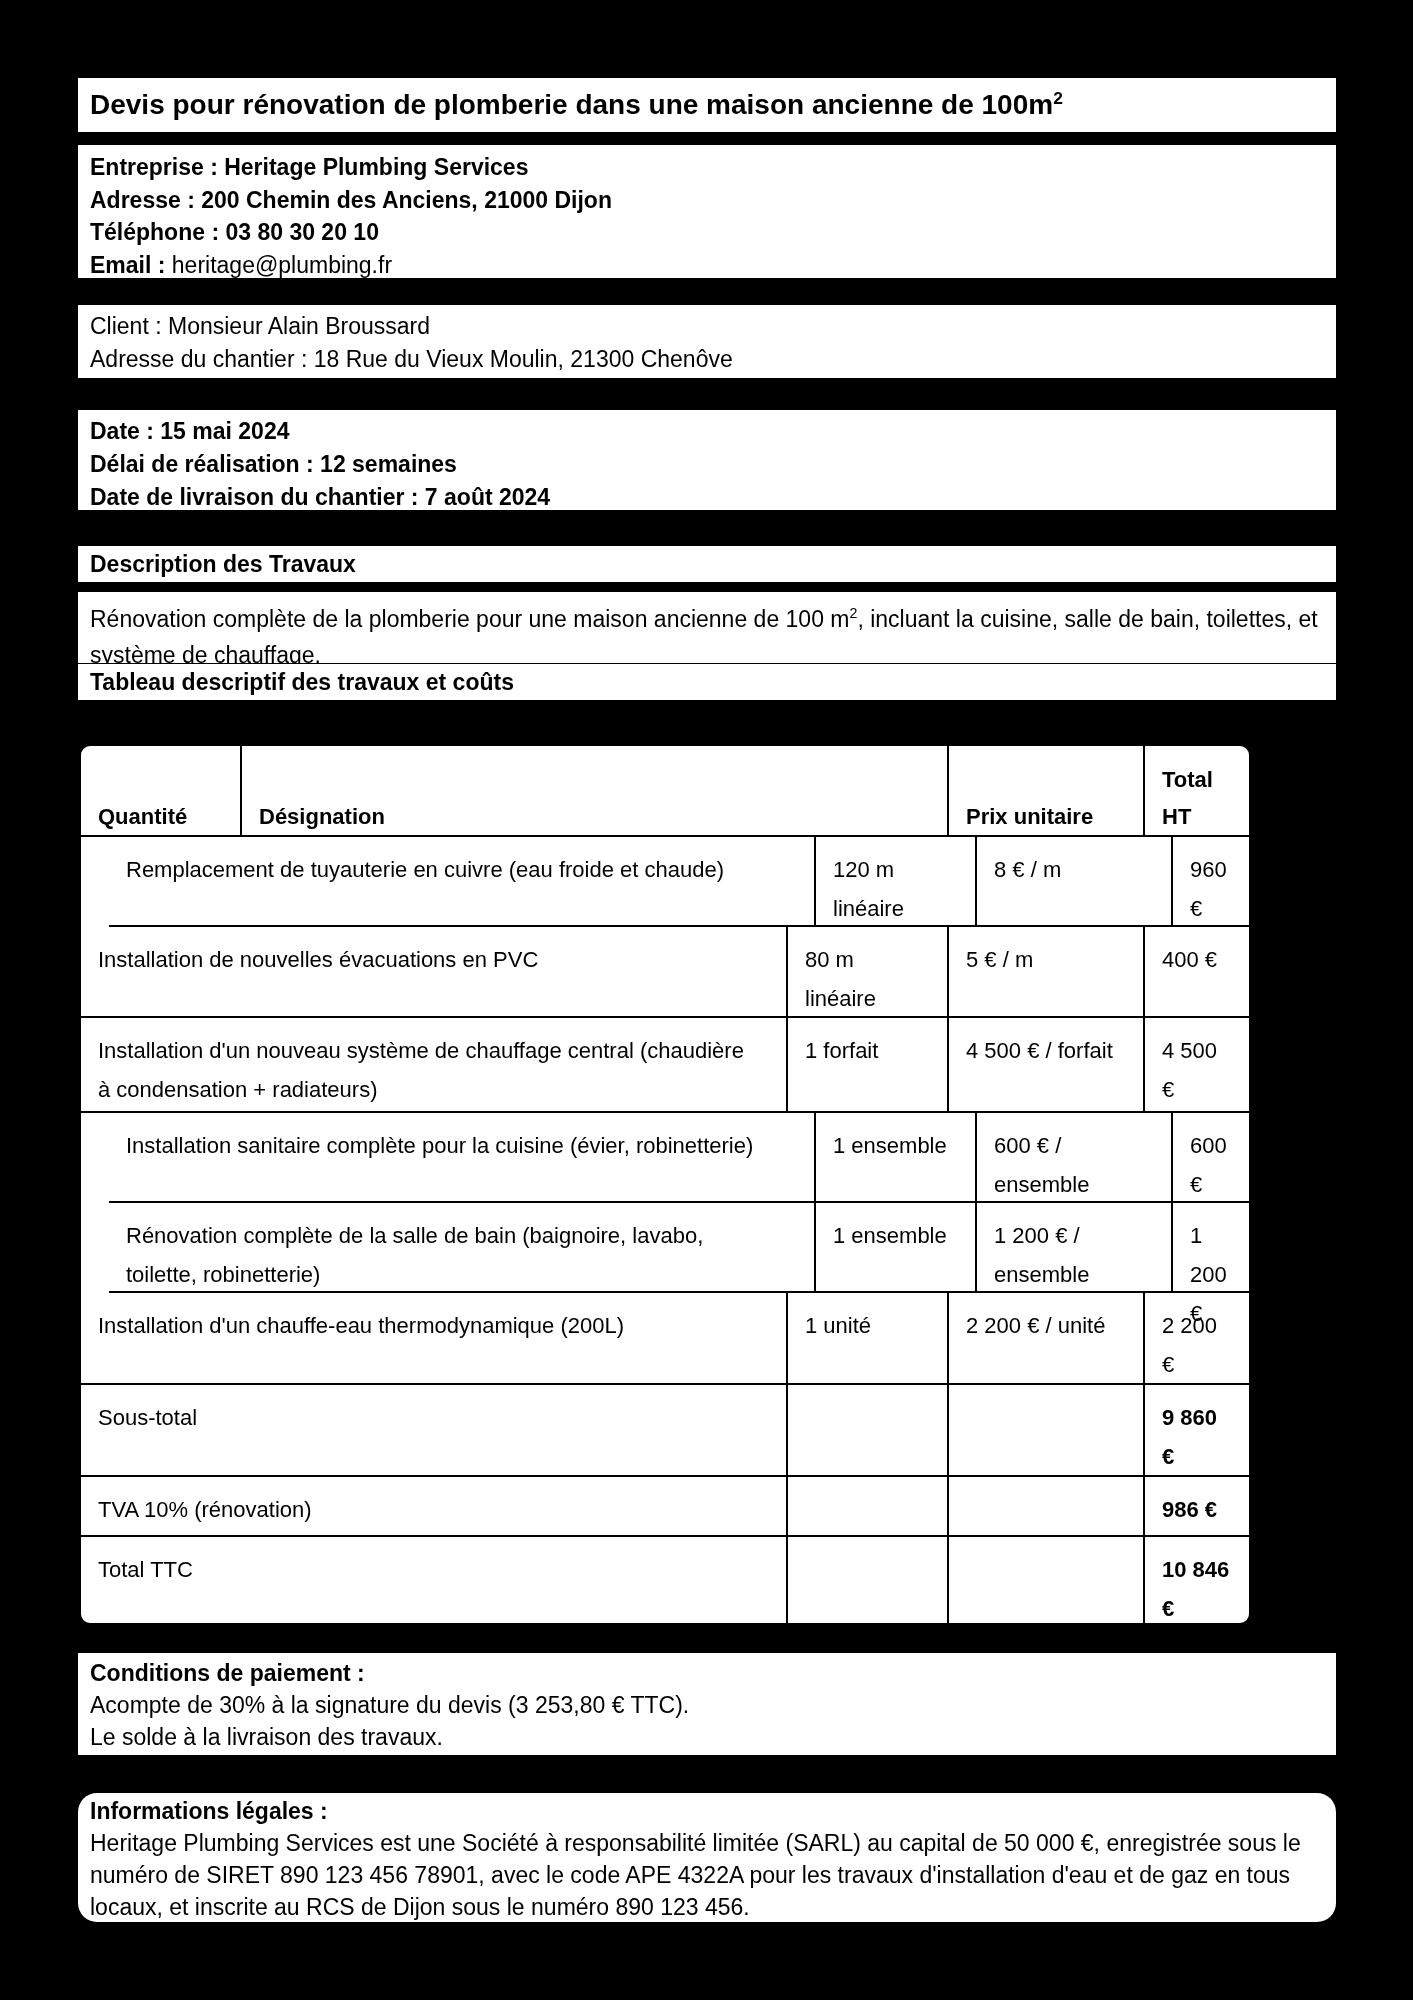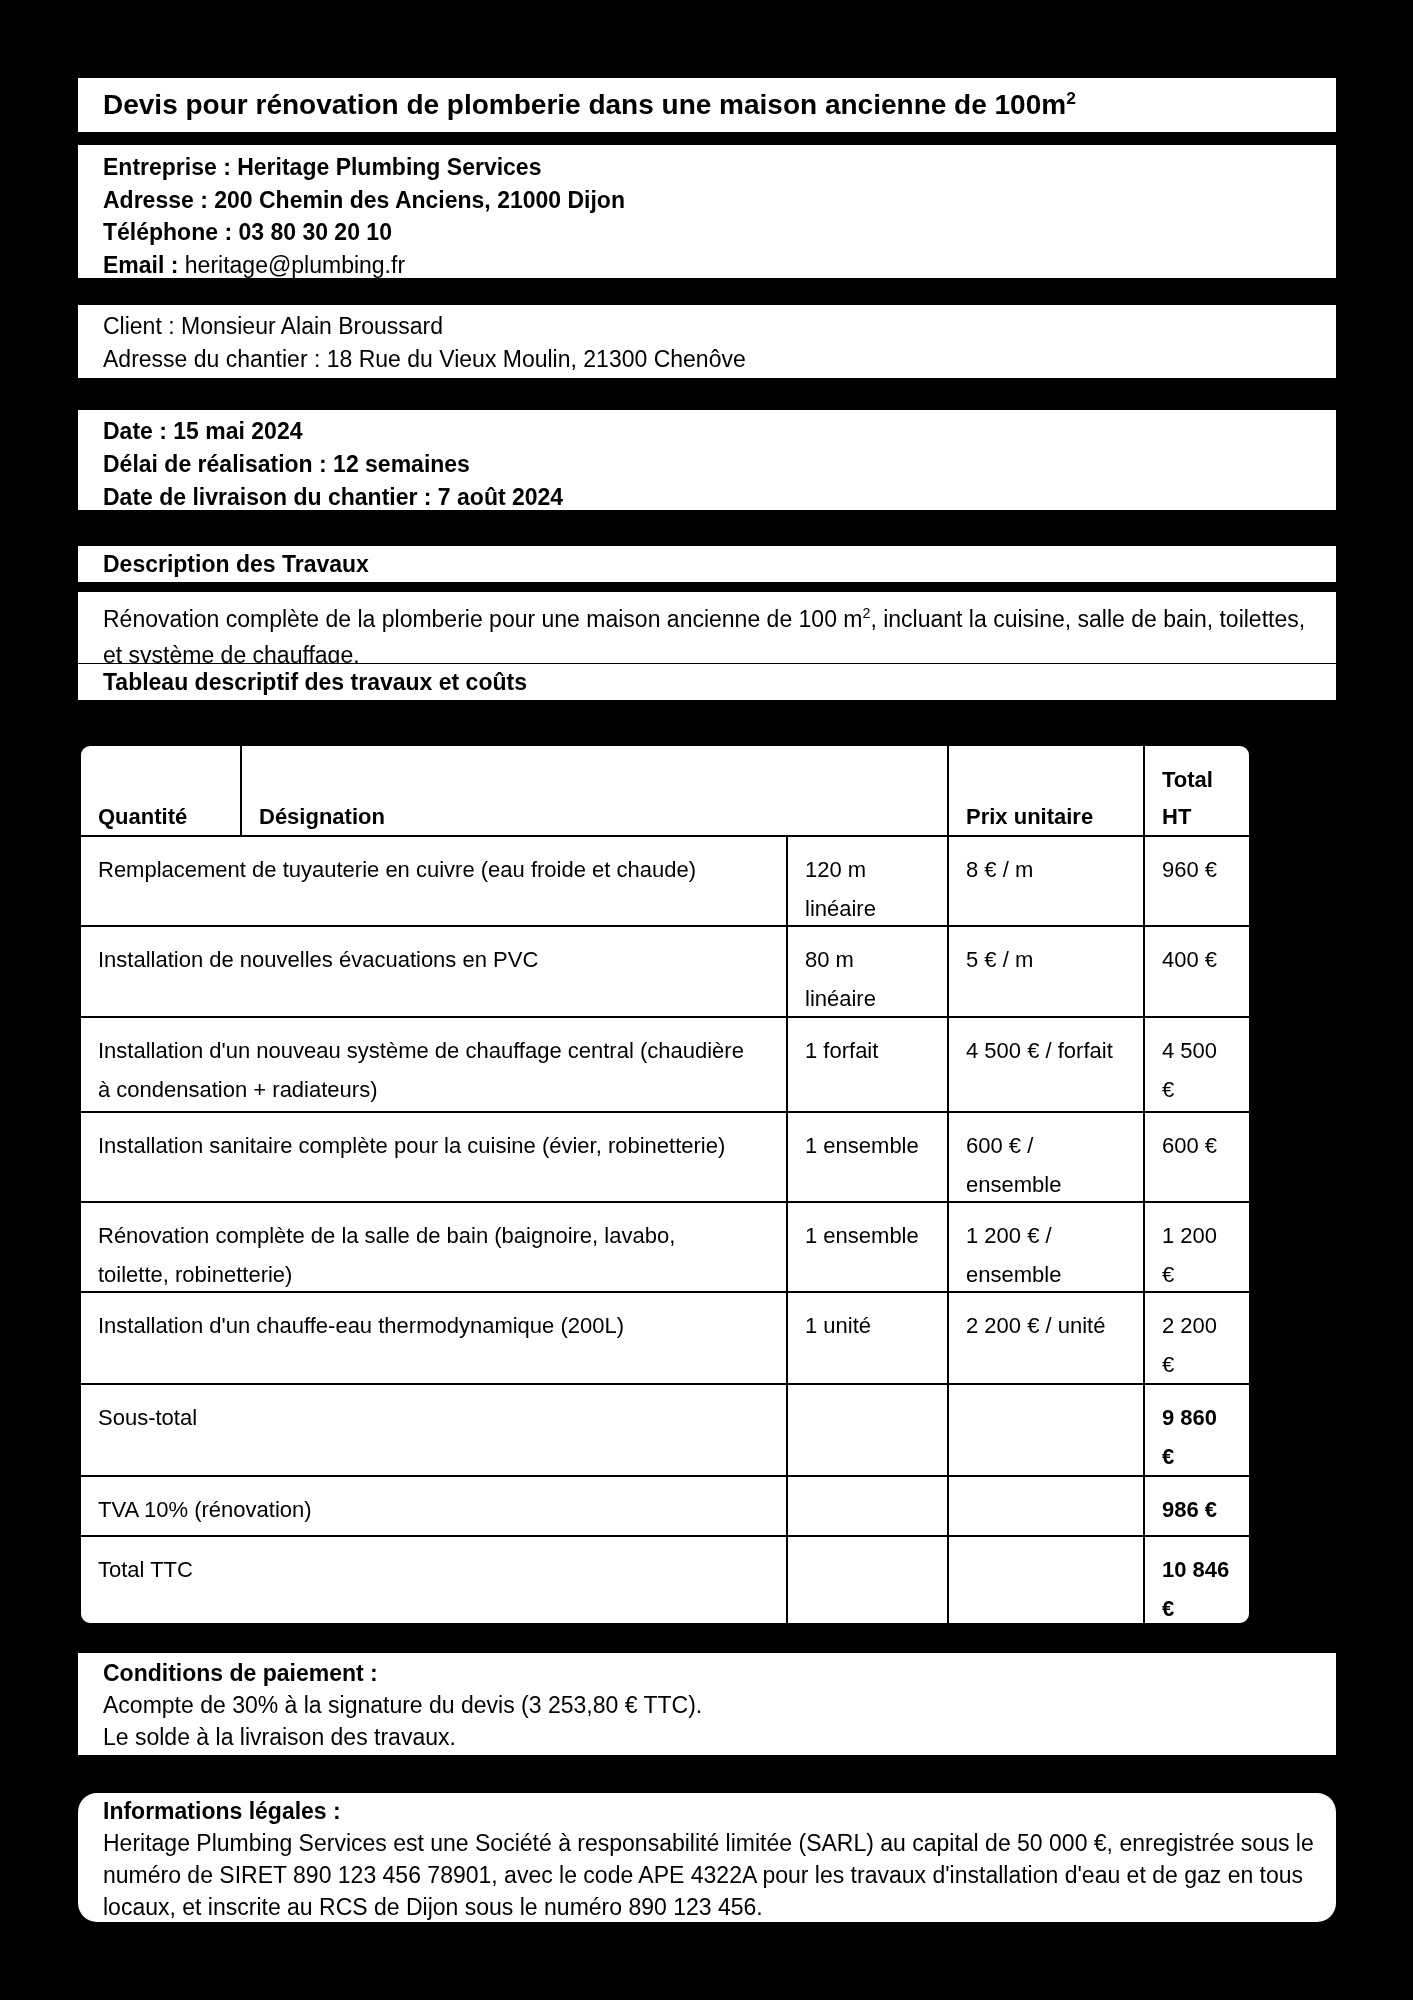--- a/index.html
+++ b/index.html
@@ -8,21 +8,21 @@
     width:1413px;height:2000px;
     background:#000;
     font-family:"Liberation Sans", sans-serif;
     color:#000;
   }
   .box{
     position:absolute;
     left:78px;width:1258px;
     background:#fff;
     box-sizing:border-box;
-    padding-left:25px;padding-right:10px;
+    padding-left:12px;padding-right:10px;
   }
   .line{white-space:nowrap;}
   sup{font-size:0.62em;}
 
   
   #title-box{top:78px;height:54px;display:flex;align-items:center;font-size:28px;font-weight:700;}
 
   
   #company-box{top:145px;height:133px;padding-top:6px;font-size:23px;line-height:32.5px;}
   #company-box .label,#company-box .value{font-weight:700;}
@@ -53,21 +53,21 @@
   .t-row{display:flex;border-bottom:2px solid #000;box-sizing:border-box;flex:none;}
   .t-row:last-child{border-bottom:none;flex:1;}
   .cell{box-sizing:border-box;padding:13px 8px 0 17px;line-height:39px;}
   .cell .txt{white-space:pre-line;display:block;}
   .c1{width:707px;border-right:2px solid #000;}
   .c2{width:161px;border-right:2px solid #000;}
   .c3{width:196px;border-right:2px solid #000;}
   .c4{flex:1;}
   .t-row.header{height:91px;font-weight:700;}
   .t-row.header .cell{display:flex;align-items:flex-end;padding-bottom:0;line-height:37px;}
-  .rh90{height:90px;} .rh91{height:91px;} .rh95{height:95px;} .rh92{height:92px;} .rh50{height:60px;}
+  .rh90{height:90px;margin-left:28px;} .rh91{height:91px;} .rh95{height:95px;} .rh92{height:92px;} .rh50{height:60px;}
   .total-label{font-weight:400;}
   .total-suffix{font-weight:400;}
   .total-value{font-weight:700;}
 
   
   #payment-box{top:1653px;height:102px;padding-top:4px;font-size:23px;line-height:32px;}
   #payment-box .heading{font-weight:700;}
 
   
   #legal-box{top:1793px;height:129px;padding-top:2px;font-size:23px;line-height:32px;border-radius:19px;}

